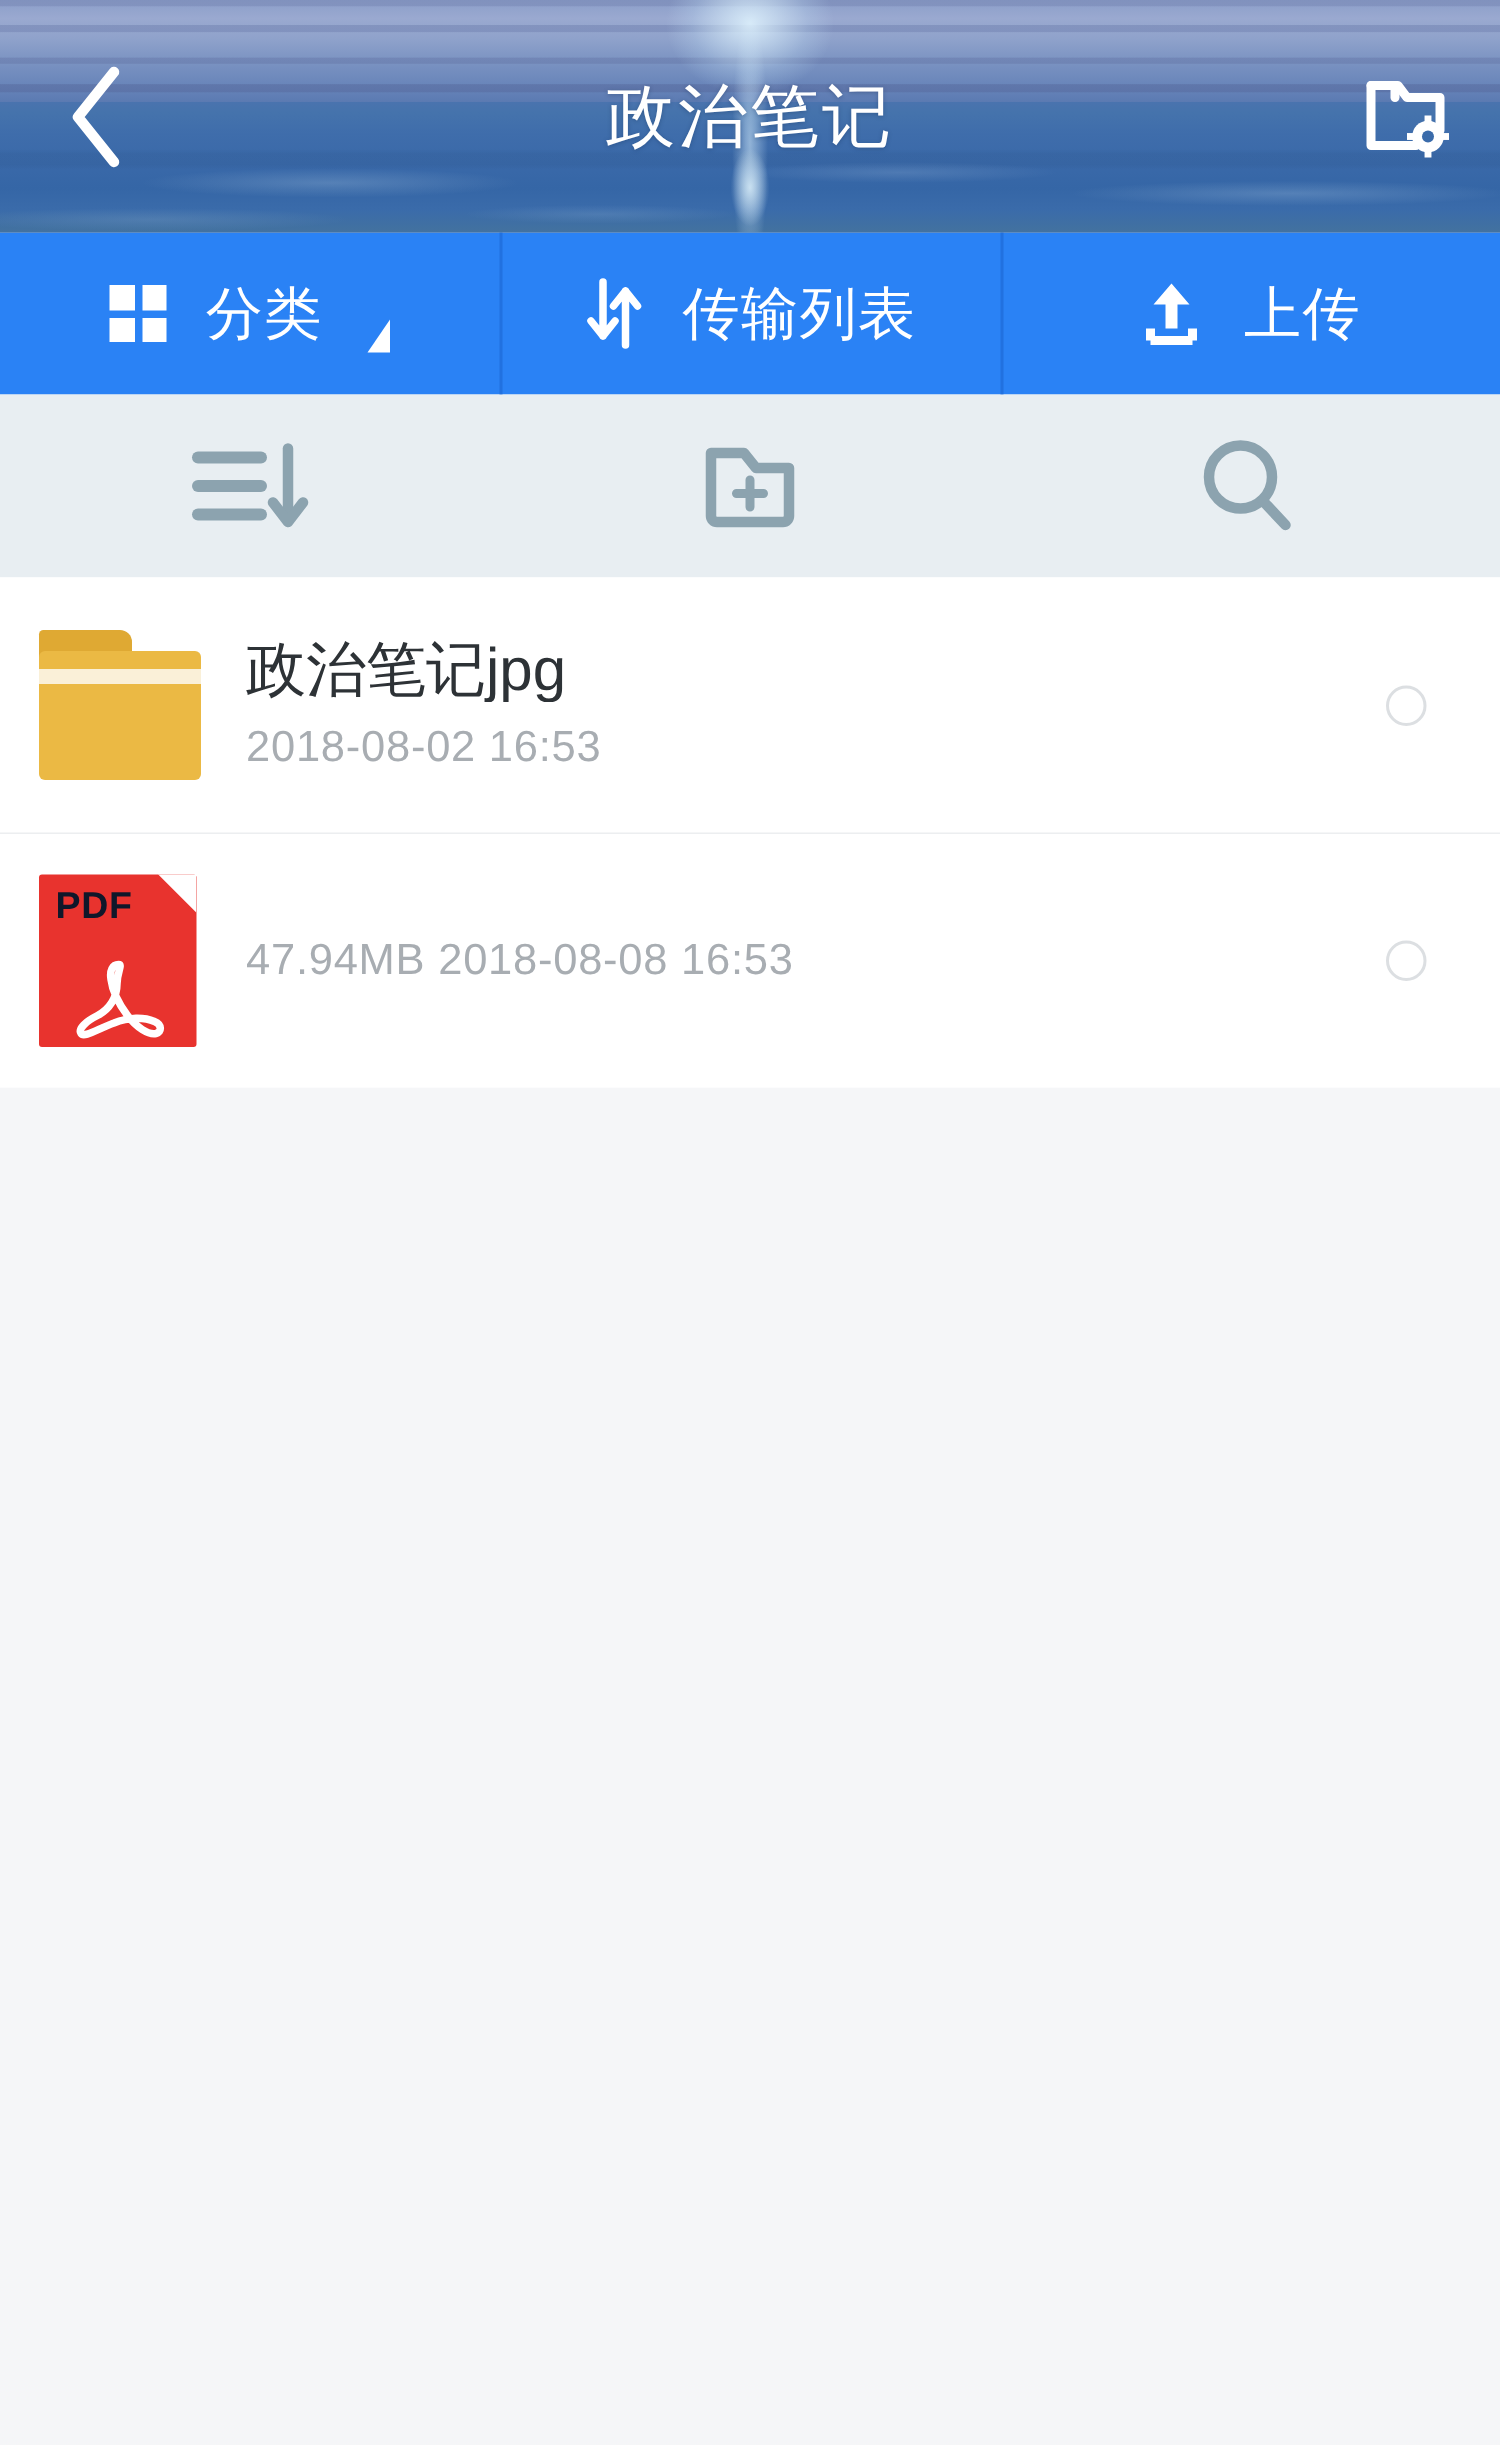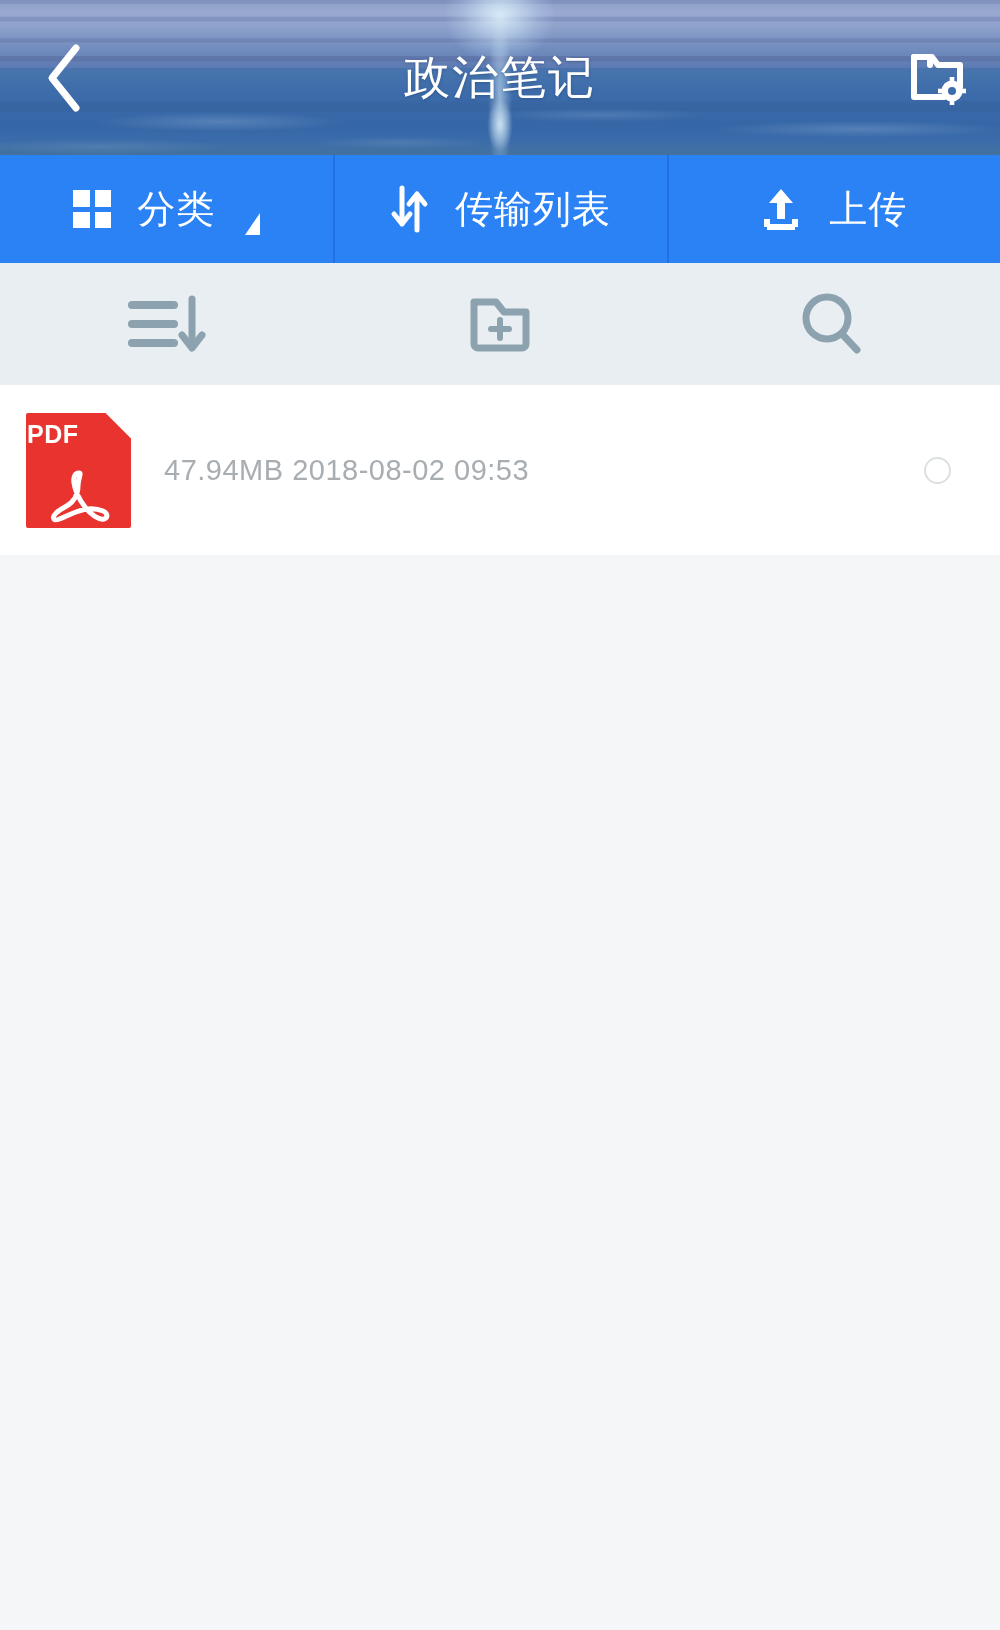--- a/index.html
+++ b/index.html
@@ -258,22 +258,22 @@
     background: #e8332e;
     border-radius: 2px;
   }
   .pdf-ico .fold2 {
     position: absolute; right: 0; top: 0;
     width: 26px; height: 26px;
     background: #ffffff;
     clip-path: polygon(0 0, 100% 100%, 100% 0);
   }
   .pdf-ico .label {
-    position: absolute; left: 1px; top: 7px;
-    color: #ffffff;
+    position: absolute; left: 11px; top: 7px;
+    color: #0f172a;
     font-size: 25px;
     font-weight: bold;
     letter-spacing: .5px;
     font-family: "Liberation Sans", sans-serif;
   }
   .pdf-ico .swirl {
     position: absolute; left: 50%; top: 56px;
     transform: translateX(-50%);
   }
 
@@ -376,34 +376,50 @@
     <div class="sub-item">
       <svg width="76" height="72" viewBox="0 0 76 72">
         <circle cx="32" cy="30" r="21" fill="none" stroke="#8ca3af" stroke-width="7"></circle>
         <path d="M47 46 L62 62" fill="none" stroke="#8ca3af" stroke-width="7" stroke-linecap="round"></path>
       </svg>
     </div>
   </div>
 
   <div class="list">
 
+    <div class="row">
+      <div class="row-icon">
+        <span class="folder-ico">
+          <span class="tab"></span>
+          <span class="body"></span>
+          <span class="stripe"></span>
+        </span>
+      </div>
+      <div class="row-text">
+        <div class="row-name">政治笔记jpg</div>
+        <div class="row-meta">2018-08-02  16:53</div>
+      </div>
+      <div class="row-check">
+        <span class="check-circle"></span>
+      </div>
+    </div>
 
     <div class="row">
       <div class="row-icon">
         <span class="pdf-ico">
           <span class="fold2"></span>
           <span class="label">PDF</span>
           <svg class="swirl" width="62" height="58" viewBox="0 0 62 58">
             <path d="M31 4 C27 4 25 8 26 14 C27 22 31 30 37 38 C43 46 51 51 56 50 C60 49 60 44 55 42
                      C48 39 38 39 28 43 C17 47 8 53 6 50 C4 47 9 42 17 38 C25 34 30 26 30 17 C30 9 34 4 31 4 Z" fill="none" stroke="#ffffff" stroke-width="5" stroke-linejoin="round" stroke-linecap="round"></path>
           </svg>
         </span>
       </div>
       <div class="row-text">
-        <div class="row-meta">47.94MB  2018-08-02  09:53</div>
+        <div class="row-meta">47.94MB  2018-08-08  16:53</div>
       </div>
       <div class="row-check">
         <span class="check-circle"></span>
       </div>
     </div>
   </div>
 
   <div class="filler"></div>
 </div>
 

